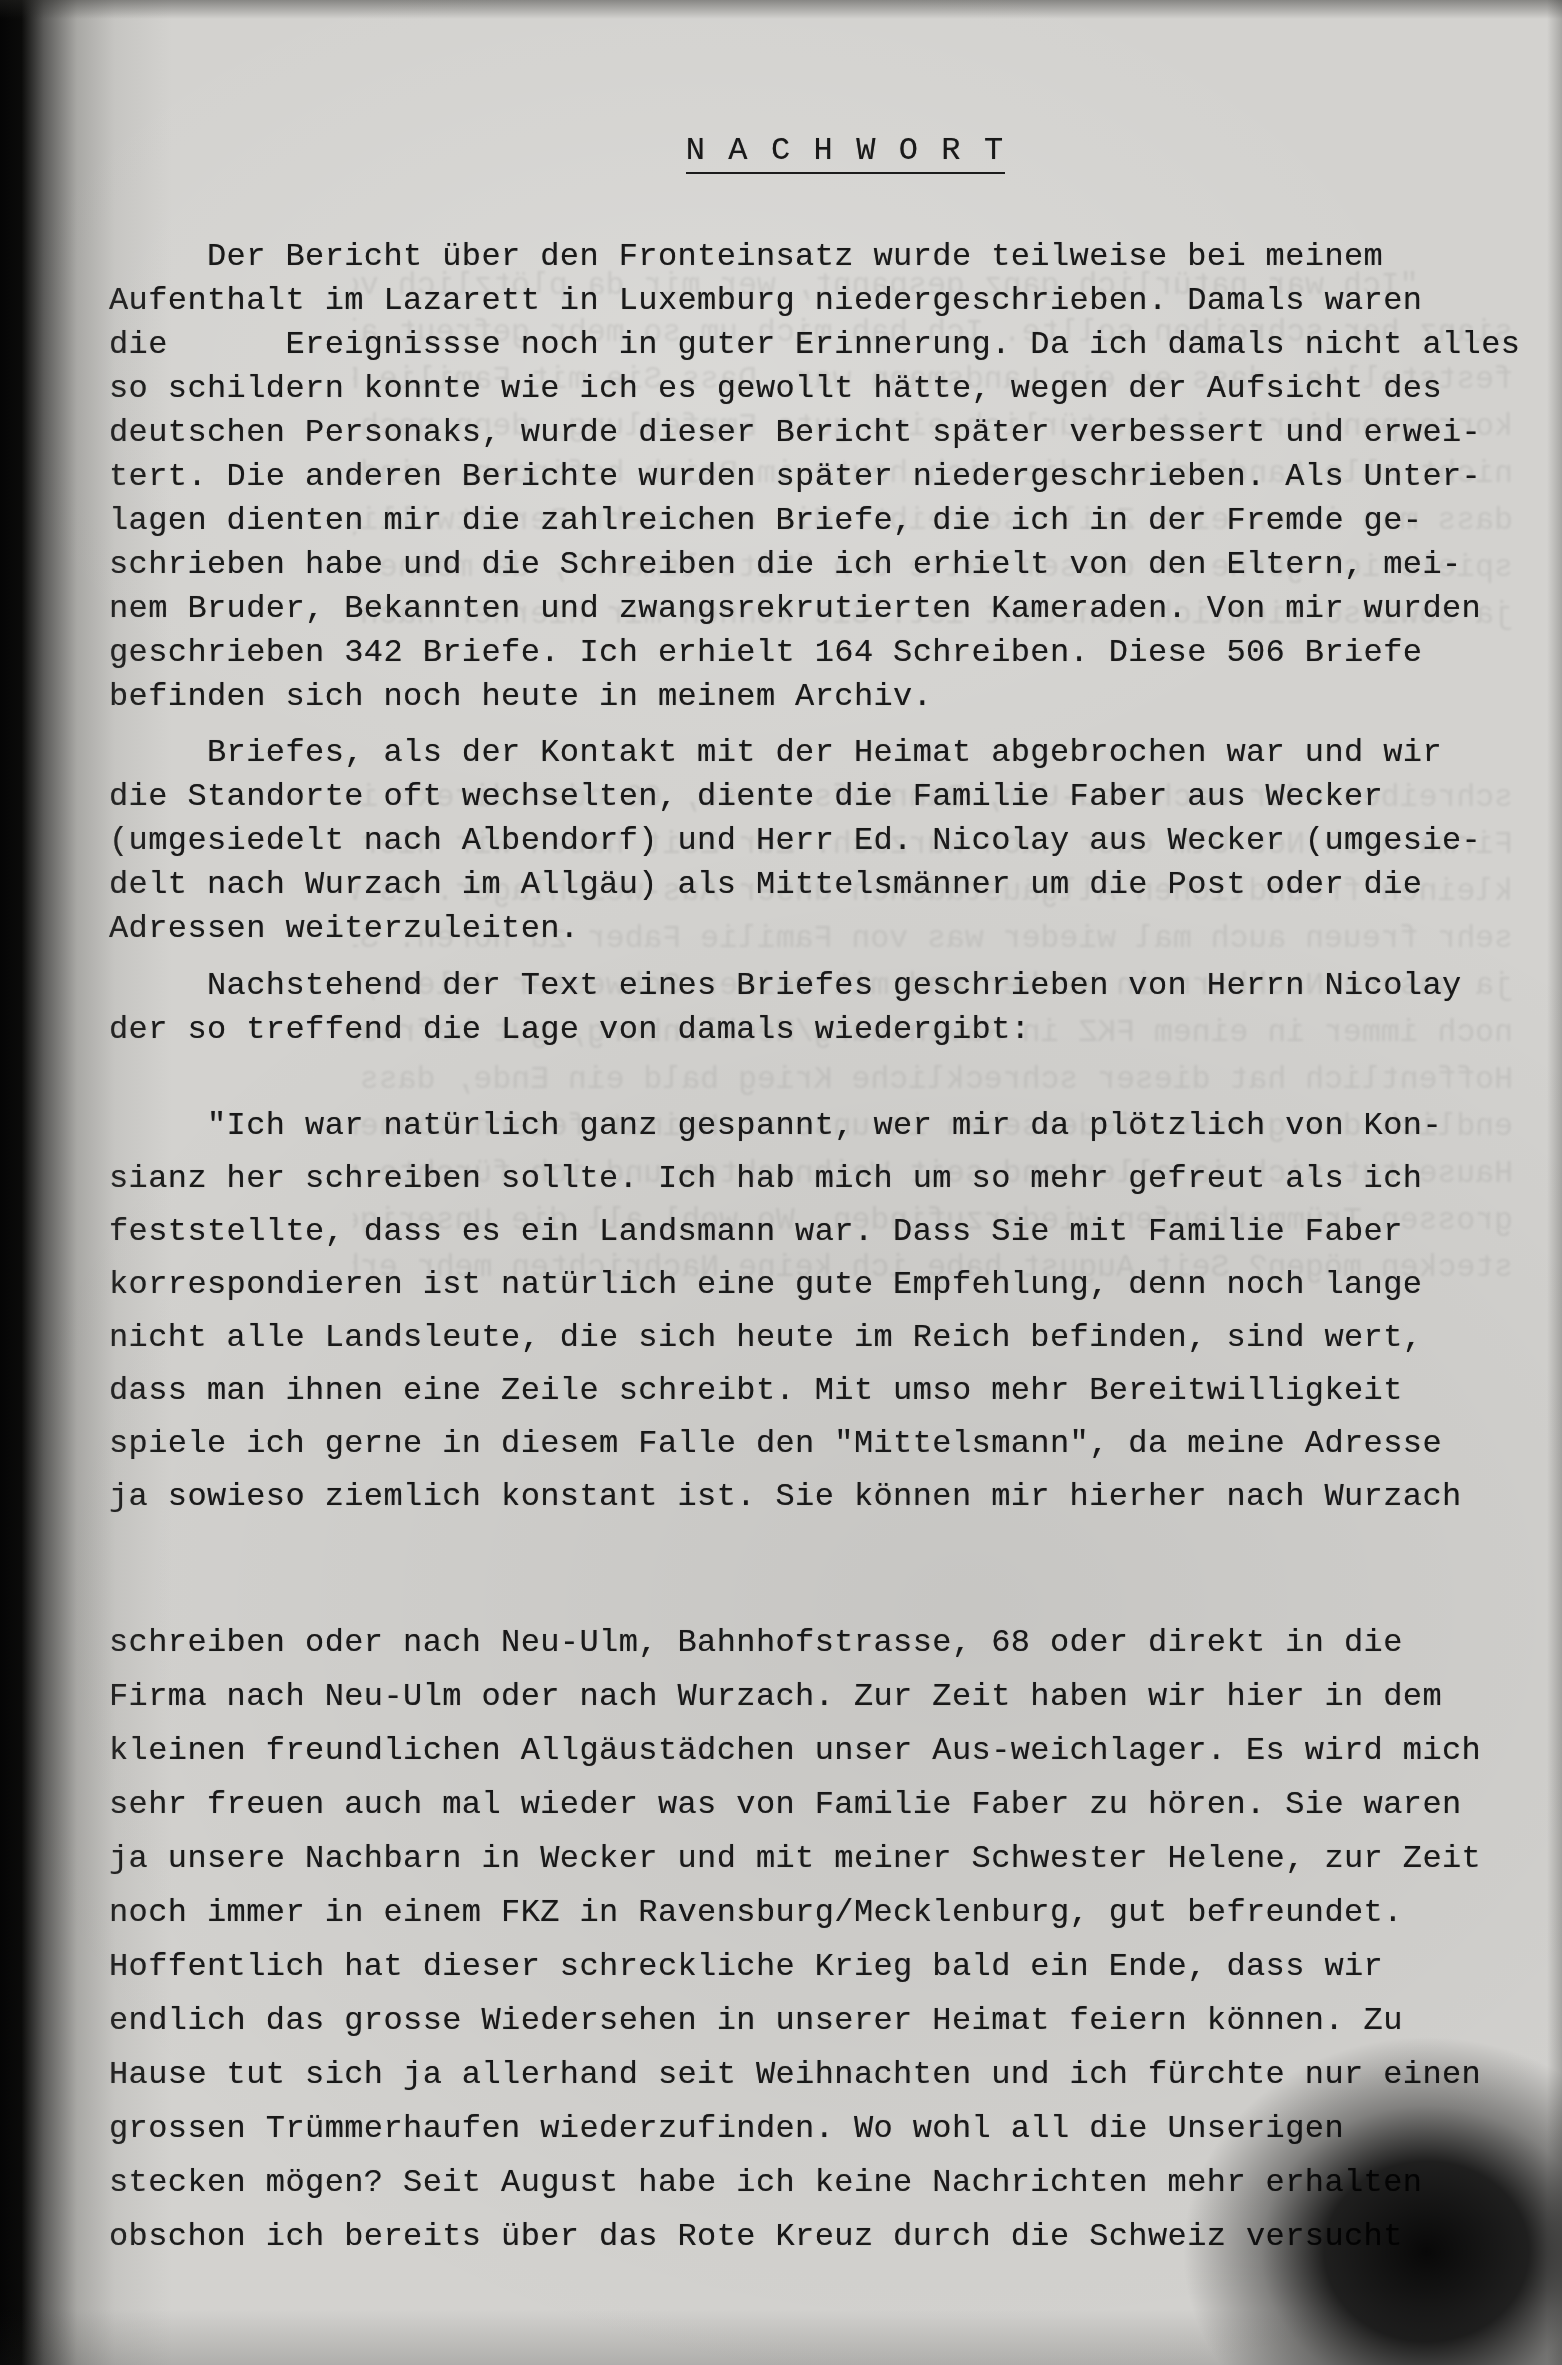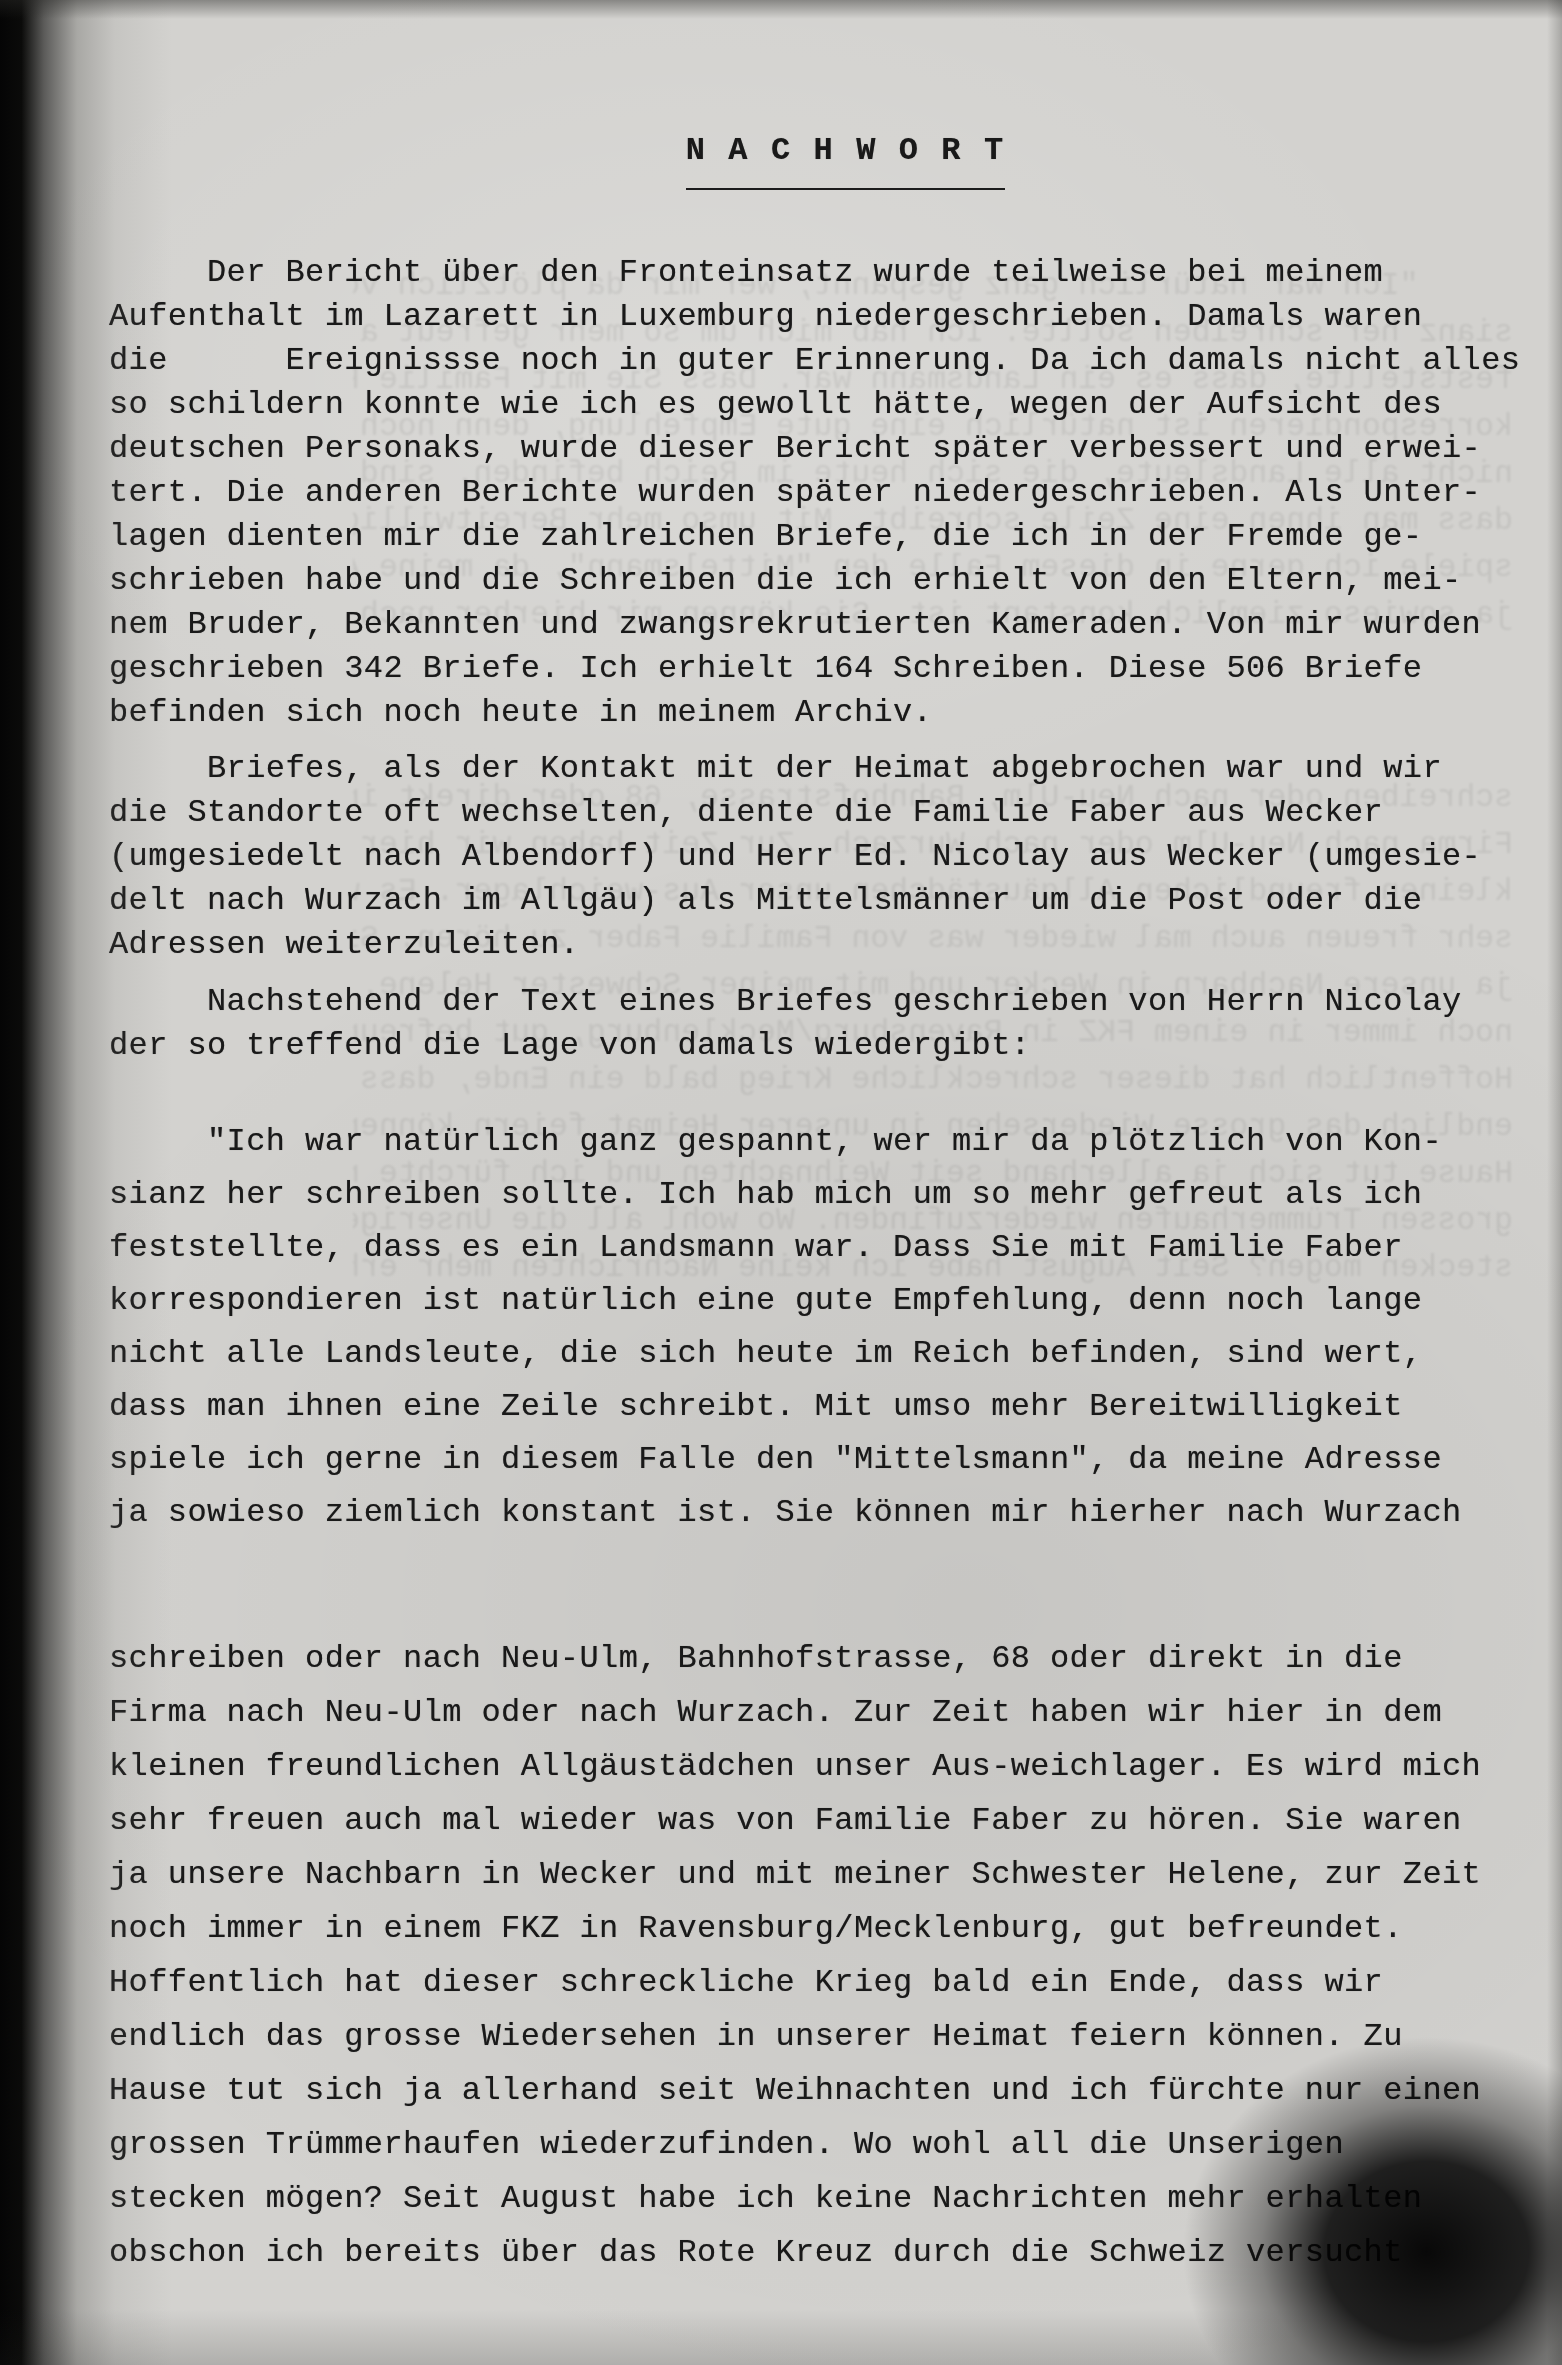--- a/index.html
+++ b/index.html
@@ -66,25 +66,25 @@
     color: #191919;
     font-size: 32px; letter-spacing: 0.4px;
     text-shadow: 0 0 0.7px rgba(25,25,25,0.5);
   }
   .title-row {
     text-align: center; margin-bottom: 61px;
     position: relative; left: 29px;
   }
   .title {
     display: inline-block;
-    font-weight: bold;
+    font-weight: normal;
     letter-spacing: 2.1px;
     line-height: 33px;
     border-bottom: 2.9px solid #1c1c1c;
-    padding-bottom: 21px;
+    padding-bottom: 5px;
   }
   .para { white-space: pre; margin: 12px; }
   .tight { line-height: 44px; }
   .p3    { margin-top: 13px; }
   .quote { line-height: 53px; margin-top: 47px; }
   .last  { line-height: 54px; margin-top: 93px; }
 </style>
 </head>
 <body>
 

